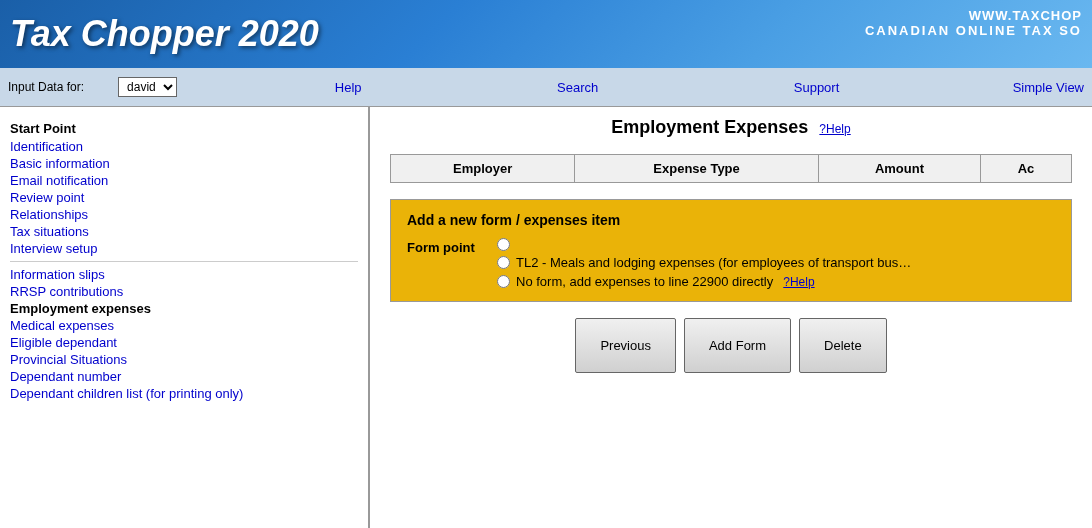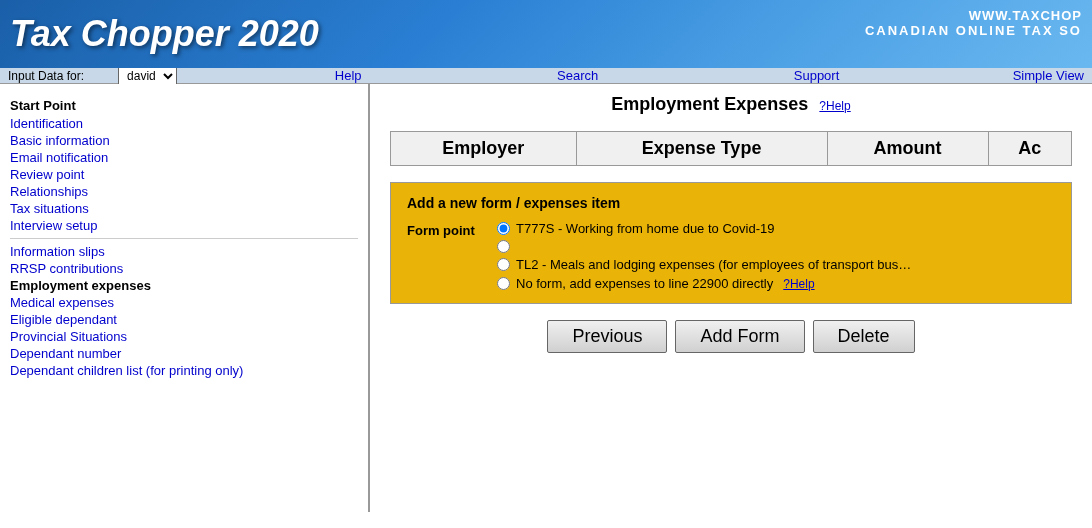--- a/index.html
+++ b/index.html
@@ -32,21 +32,21 @@
       font-weight: bold;
       letter-spacing: 1px;
     }
     .header-right .website { font-size: 13px; }
     .header-right .tagline { font-size: 13px; letter-spacing: 2px; }
 
     
     .toolbar {
       background: #c8d8e8;
       border-bottom: 1px solid #999;
-      height: 16px;
+      height: 39px;
       display: flex;
       align-items: center;
       padding: 0 8px;
       gap: 20px;
     }
     .toolbar-left {
       display: flex;
       align-items: center;
       gap: 6px;
       margin-right: 40px;
@@ -135,21 +135,21 @@
       width: 100%;
       border-collapse: collapse;
       margin-bottom: 16px;
     }
     .expense-table th {
       border: 1px solid #999;
       padding: 6px 12px;
       background: #f0f0f0;
       font-weight: bold;
       text-align: center;
-      font-size: 18px;
+      font-size: 13px;
     }
 
     
     .add-form-section {
       border: 1px solid #999;
       padding: 12px 16px;
       margin-bottom: 16px;
       background: #eab308;
     }
     .add-form-title {
@@ -184,22 +184,22 @@
     }
 
     
     .buttons-row {
       display: flex;
       justify-content: center;
       gap: 8px;
       margin-top: 10px;
     }
     .btn {
-      padding: 5px 24px;
-      font-size: 18px;
+      padding: 19px 24px;
+      font-size: 13px;
       border: 1px solid #666;
       background: linear-gradient(to bottom, #f0f0f0, #d0d0d0);
       cursor: pointer;
       border-radius: 2px;
     }
 
     
     ::-webkit-scrollbar { width: 8px; }
     ::-webkit-scrollbar-track { background: #f1f1f1; }
     ::-webkit-scrollbar-thumb { background: #aaa; }
@@ -271,24 +271,20 @@
         
       </tbody>
     </table>
 
     <div class="add-form-section">
       <div class="add-form-title">Add a new form / expenses item</div>
       <div class="form-type-row">
         <span class="form-type-label">Form point</span>
         <div class="radio-options">
           <label class="radio-option">
-            <input type="radio" name="form_type" value="T777S" checked="" style="">
-            <span>T777S - Working from home due to Covid-19</span>
-          </label>
-          <label class="radio-option">
             <input type="radio" name="form_type" value="T777" style="">
           </label>
           <label class="radio-option">
             <input type="radio" name="form_type" value="TL2" style="">
             <span>TL2 - Meals and lodging expenses (for employees of transport bus…</span>
           </label>
           <label class="radio-option">
             <input type="radio" name="form_type" value="NoForm" style="">
             <span>No form, add expenses to line 22900 directly</span>
             <a href="#" style="font-size:12px; color:#0000cc; margin-left:4px;">?Help</a>

